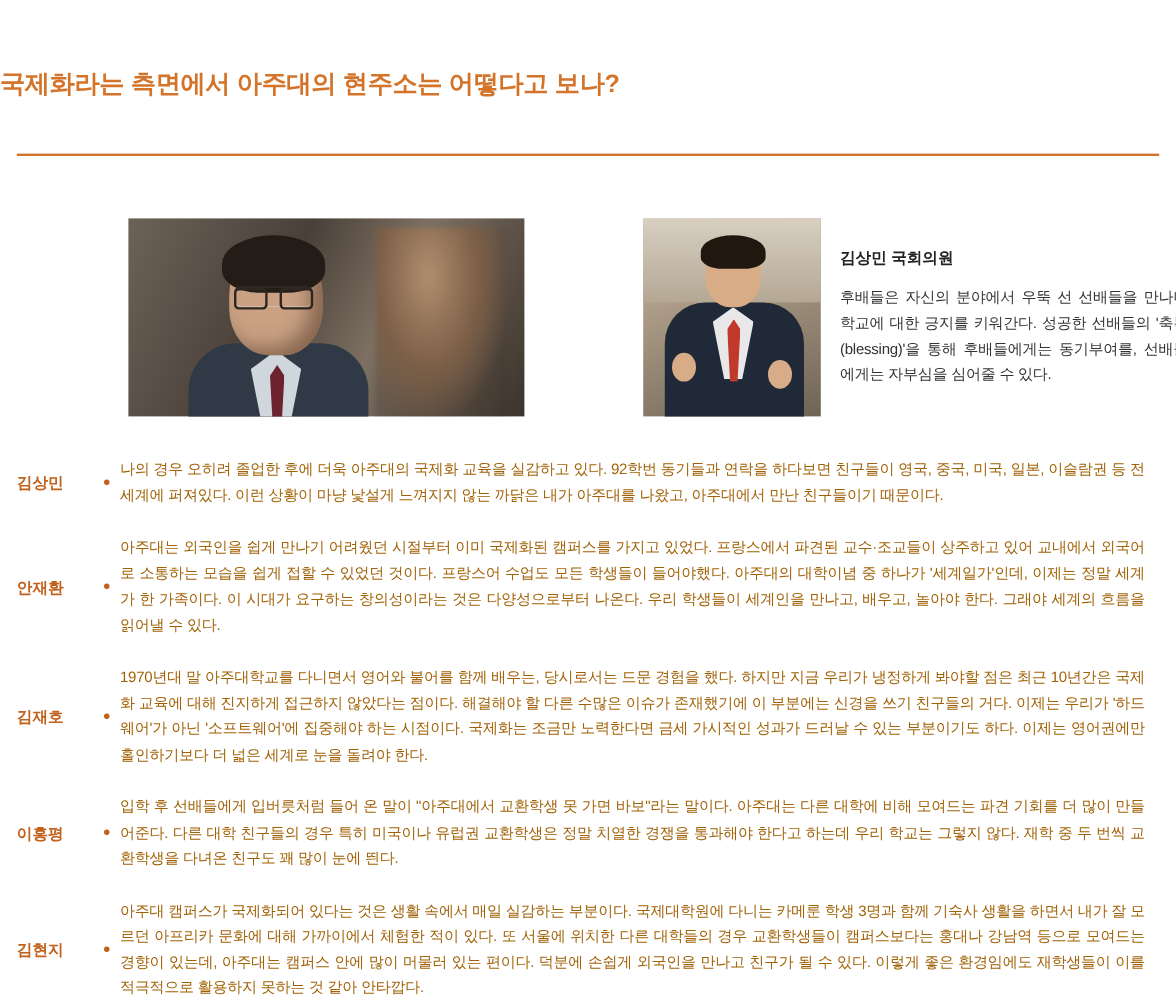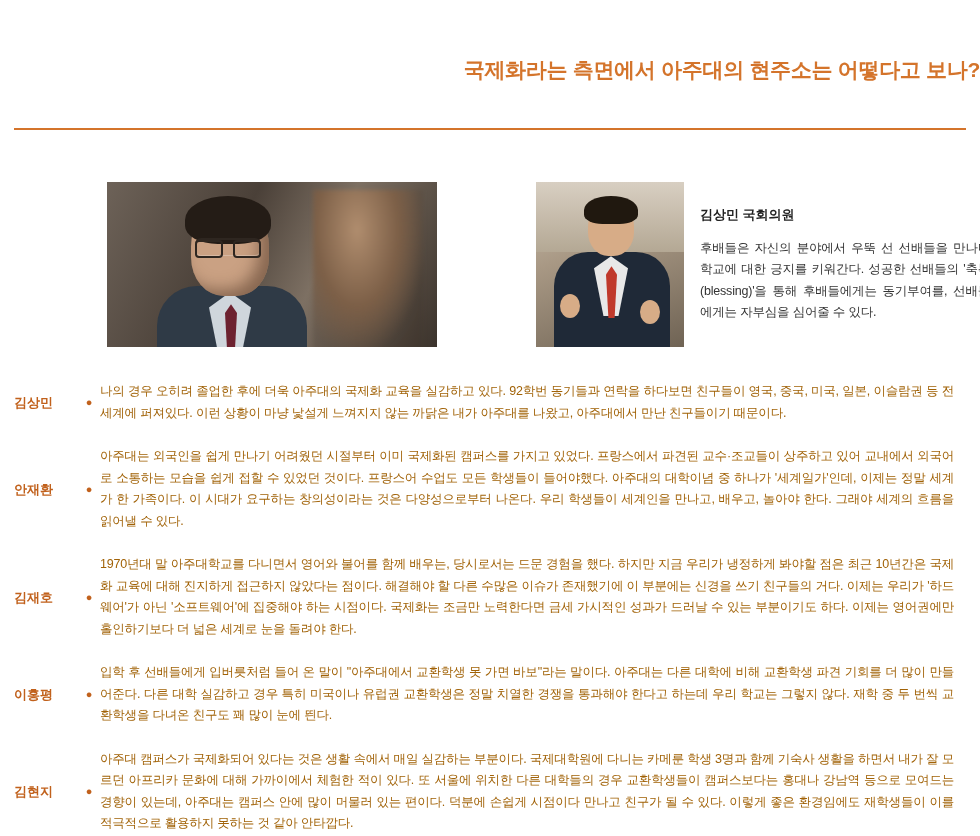--- a/index.html
+++ b/index.html
@@ -12,21 +12,21 @@
     background: #ffffff;
     font-family: "Liberation Sans", sans-serif;
     color: #333333;
   }
   .page {
     position: relative;
     width: 980px;
     box-sizing: border-box;
   }
   .headline {
-    text-align: right;
+    text-align: left;
     font-size: 21px;
     font-weight: bold;
     color: #d4742b;
     padding-top: 42px;
     padding-bottom: 30px;
     letter-spacing: -0.3px;
   }
   .rule {
     height: 2px;
     background: #d4742b;
@@ -299,24 +299,24 @@
 
     <div class="qa-row">
       <div class="qa-speaker">김재호</div>
       <div class="qa-bullet">●</div>
       <div class="qa-text">1970년대 말 아주대학교를 다니면서 영어와 불어를 함께 배우는, 당시로서는 드문 경험을 했다. 하지만 지금 우리가 냉정하게 봐야할 점은 최근 10년간은 국제화 교육에 대해 진지하게 접근하지 않았다는 점이다. 해결해야 할 다른 수많은 이슈가 존재했기에 이 부분에는 신경을 쓰기 친구들의 거다. 이제는 우리가 '하드웨어'가 아닌 '소프트웨어'에 집중해야 하는 시점이다. 국제화는 조금만 노력한다면 금세 가시적인 성과가 드러날 수 있는 부분이기도 하다. 이제는 영어권에만 홀인하기보다 더 넓은 세계로 눈을 돌려야 한다.</div>
     </div>
 
     <div class="qa-row">
       <div class="qa-speaker">이홍평</div>
       <div class="qa-bullet">●</div>
-      <div class="qa-text">입학 후 선배들에게 입버릇처럼 들어 온 말이 "아주대에서 교환학생 못 가면 바보"라는 말이다. 아주대는 다른 대학에 비해 교환학생 파견 기회를 더 많이 만들어준다. 다른 대학 실감하고 경우 특히 미국이나 유럽권 교환학생은 정말 치열한 경쟁을 통과해야 한다고 하는데 우리 학교는 그렇지 않다. 재학 중 두 번씩 교환학생을 다녀온 친구도 꽤 많이 눈에 띈다.</div>
+      <div class="qa-text">입학 후 선배들에게 입버릇처럼 들어 온 말이 "아주대에서 교환학생 못 가면 바보"라는 말이다. 아주대는 다른 대학에 비해 모여드는 파견 기회를 더 많이 만들어준다. 다른 대학 친구들의 경우 특히 미국이나 유럽권 교환학생은 정말 치열한 경쟁을 통과해야 한다고 하는데 우리 학교는 그렇지 않다. 재학 중 두 번씩 교환학생을 다녀온 친구도 꽤 많이 눈에 띈다.</div>
     </div>
 
     <div class="qa-row">
       <div class="qa-speaker">김현지</div>
       <div class="qa-bullet">●</div>
-      <div class="qa-text">아주대 캠퍼스가 국제화되어 있다는 것은 생활 속에서 매일 실감하는 부분이다. 국제대학원에 다니는 카메룬 학생 3명과 함께 기숙사 생활을 하면서 내가 잘 모르던 아프리카 문화에 대해 가까이에서 체험한 적이 있다. 또 서울에 위치한 다른 대학들의 경우 교환학생들이 캠퍼스보다는 홍대나 강남역 등으로 모여드는 경향이 있는데, 아주대는 캠퍼스 안에 많이 머물러 있는 편이다. 덕분에 손쉽게 시점이다 만나고 친구가 될 수 있다. 이렇게 좋은 환경임에도 재학생들이 이를 적극적으로 활용하지 못하는 것 같아 안타깝다.</div>
+      <div class="qa-text">아주대 캠퍼스가 국제화되어 있다는 것은 생활 속에서 매일 실감하는 부분이다. 국제대학원에 다니는 카메룬 학생 3명과 함께 기숙사 생활을 하면서 내가 잘 모르던 아프리카 문화에 대해 가까이에서 체험한 적이 있다. 또 서울에 위치한 다른 대학들의 경우 교환학생들이 캠퍼스보다는 홍대나 강남역 등으로 모여드는 경향이 있는데, 아주대는 캠퍼스 안에 많이 머물러 있는 편이다. 덕분에 손쉽게 외국인을 만나고 친구가 될 수 있다. 이렇게 좋은 환경임에도 재학생들이 이를 적극적으로 활용하지 못하는 것 같아 안타깝다.</div>
     </div>
 
   </div>
 
 </div>
 
 </body></html>

